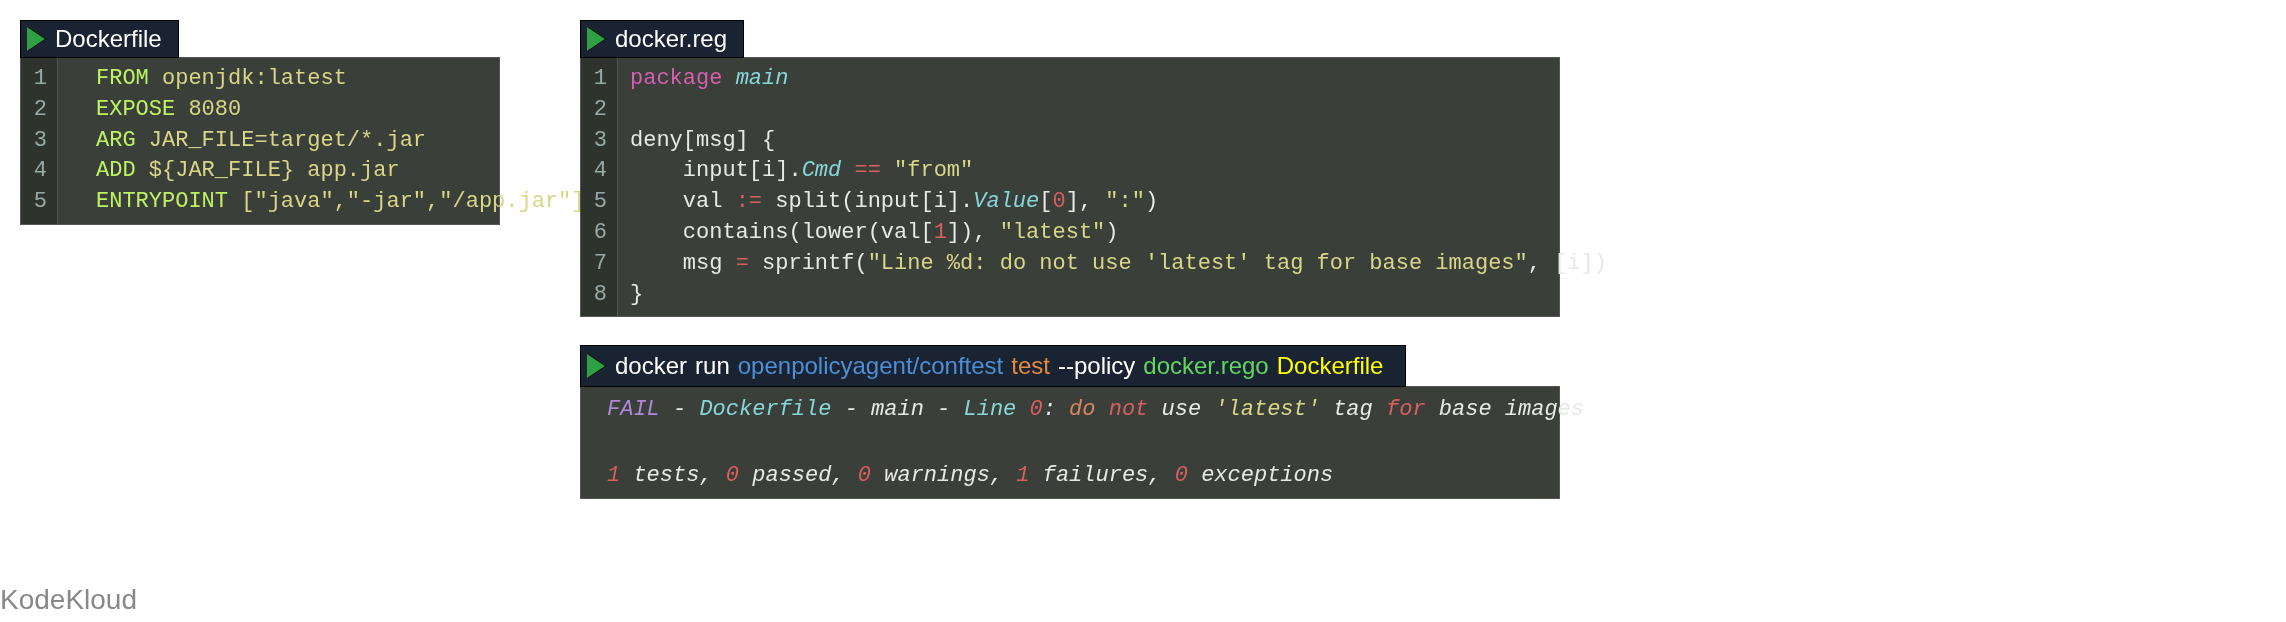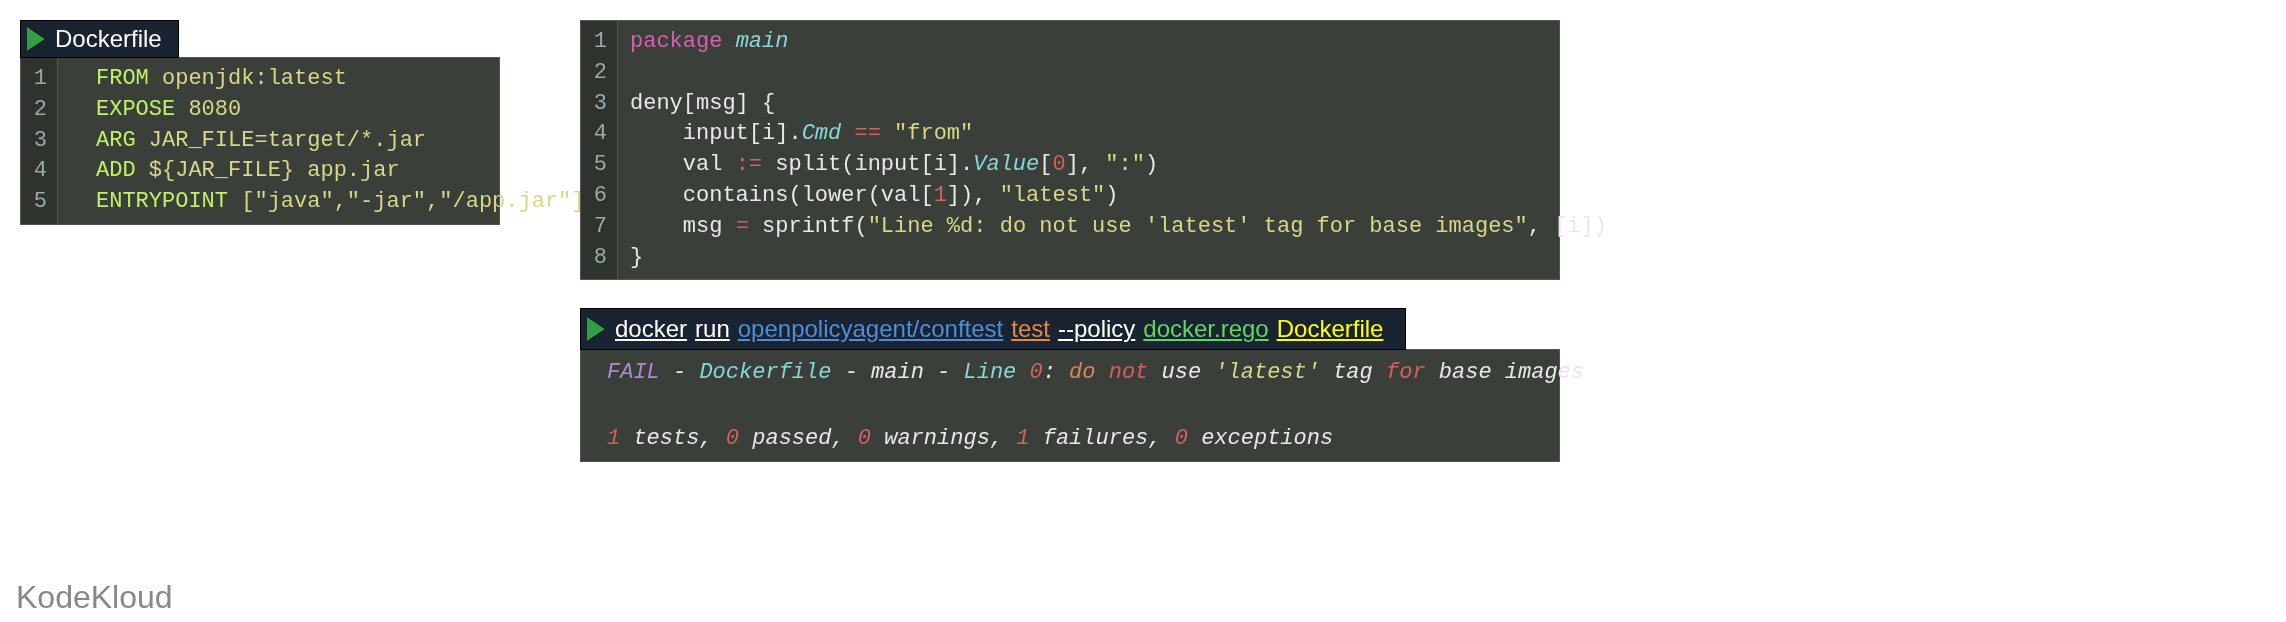--- a/index.html
+++ b/index.html
@@ -77,26 +77,26 @@
     background: #3a3f3a;
     border: 1px solid #555;
     font-family: Consolas, "Courier New", monospace;
     font-size: 22px;
     line-height: 1.5;
     padding: 6px 26px;
     white-space: pre;
     color: #e8e8e8;
     font-style: italic;
   }
-  .cmd-label-part { margin-right: 8px; text-decoration: underline; }
+  .cmd-label-part { margin-right: 8px; }
   .footer-brand {
     position: absolute;
-    left: 16px;
+    left: 0;
     bottom: 6px;
-    font-size: 32px;
+    font-size: 28px;
     color: #888;
   }
   
   .kw-yellow { color: #d7d787; text-align: right; }
   .kw-green { color: #bef264; margin-left: 26px; }
   .kw-cyan { color: #87d7d7; }
   .kw-red { color: #d75f5f; }
   .kw-pink { color: #d75faf; font-family: Liberation Mono, monospace; }
   .kw-italic { font-style: italic; }
   .kw-purple { color: #af87d7; }
@@ -127,20 +127,24 @@
             <div>4</div>
             <div>5</div>
           </div>
         <div class="code" id="dockerfile-code"><div><span class="kw-green">FROM</span><span class="kw-text"> </span><span class="kw-yellow">openjdk:latest</span></div><div><span class="kw-green">EXPOSE</span><span class="kw-text"> </span><span class="kw-yellow">8080</span></div><div><span class="kw-green">ARG</span><span class="kw-text"> </span><span class="kw-yellow">JAR_FILE=target/*.jar</span></div><div><span class="kw-green">ADD</span><span class="kw-text"> </span><span class="kw-yellow">${JAR_FILE} app.jar</span></div><div><span class="kw-green">ENTRYPOINT</span><span class="kw-yellow"> [</span><span class="kw-yellow">"java"</span><span class="kw-yellow">,</span><span class="kw-yellow">"-jar"</span><span class="kw-yellow">,</span><span class="kw-yellow">"/app.jar"</span><span class="kw-yellow">]</span></div></div>
       </div>
     </div>
   </div>
 
   <div class="right-col">
     <div class="panel">
+      <div class="tab">
+        <span class="play-icon"></span>
+        <span>docker.reg</span>
+      </div>
       <div class="code-block">
         <div class="gutter" id="rego-gutter">
             <div>1</div>
             <div>2</div>
             <div>3</div>
             <div>4</div>
             <div>5</div>
             <div>6</div>
             <div>7</div>
             <div>8</div>

